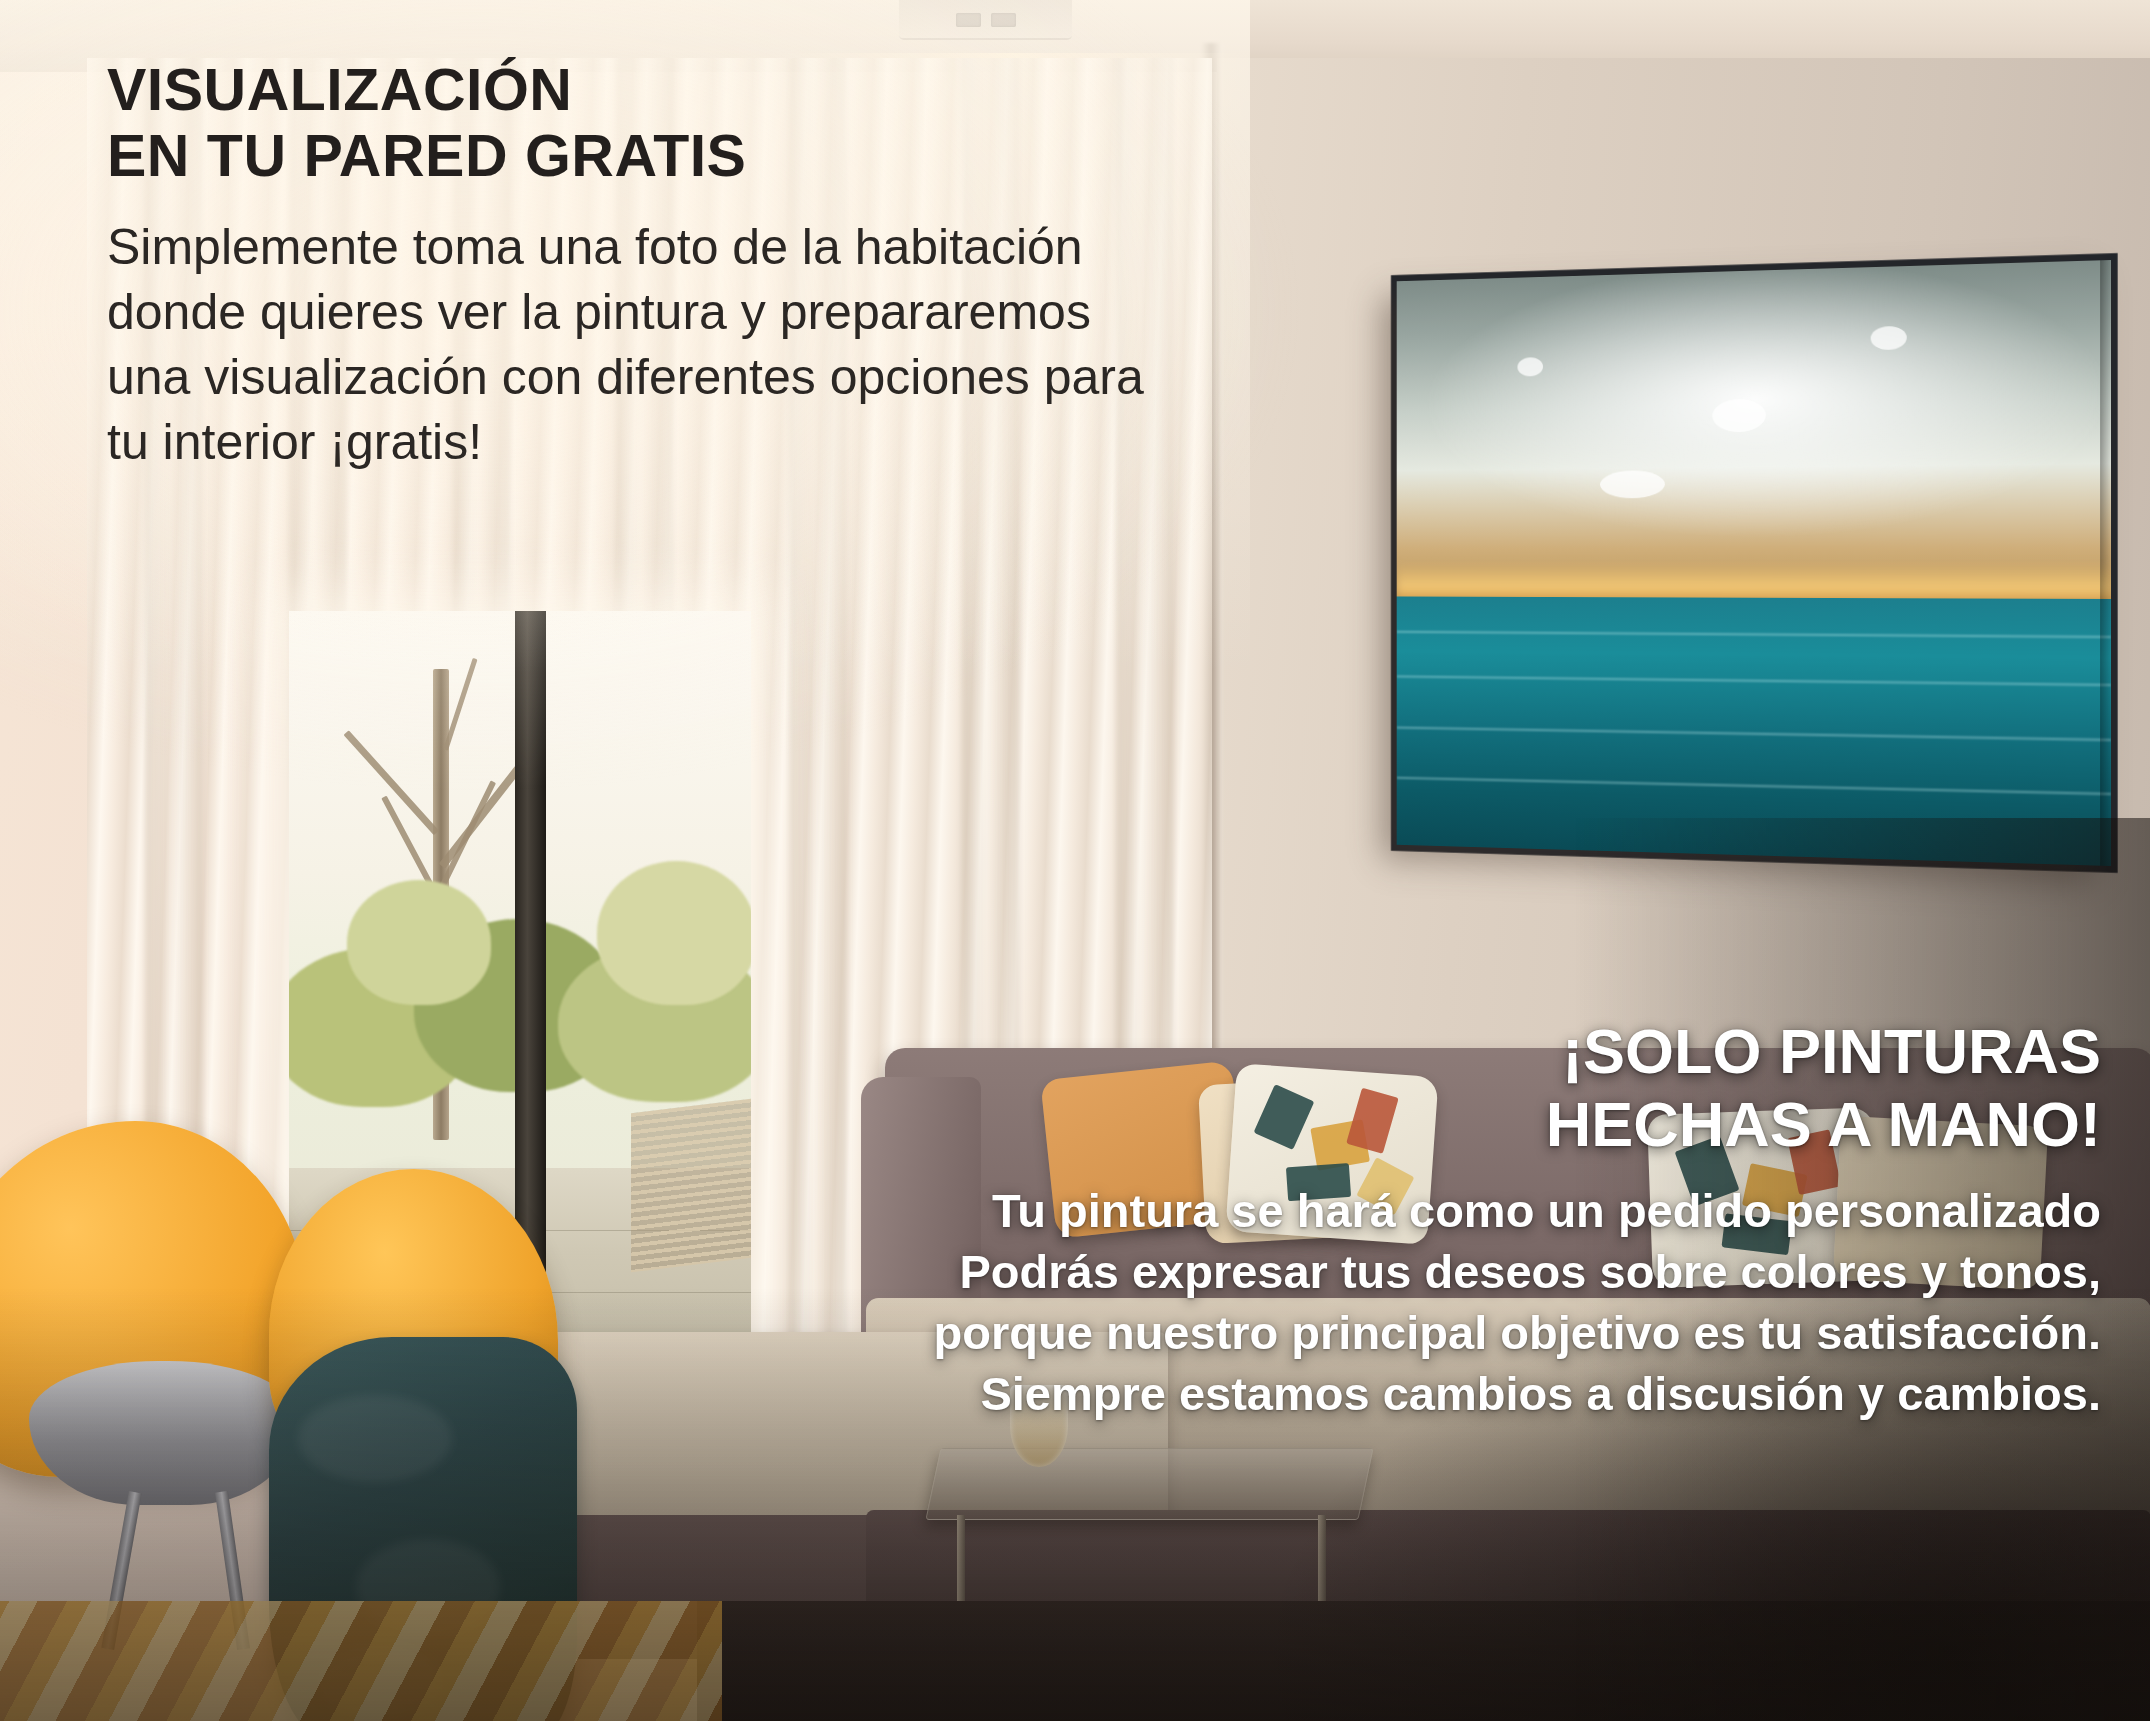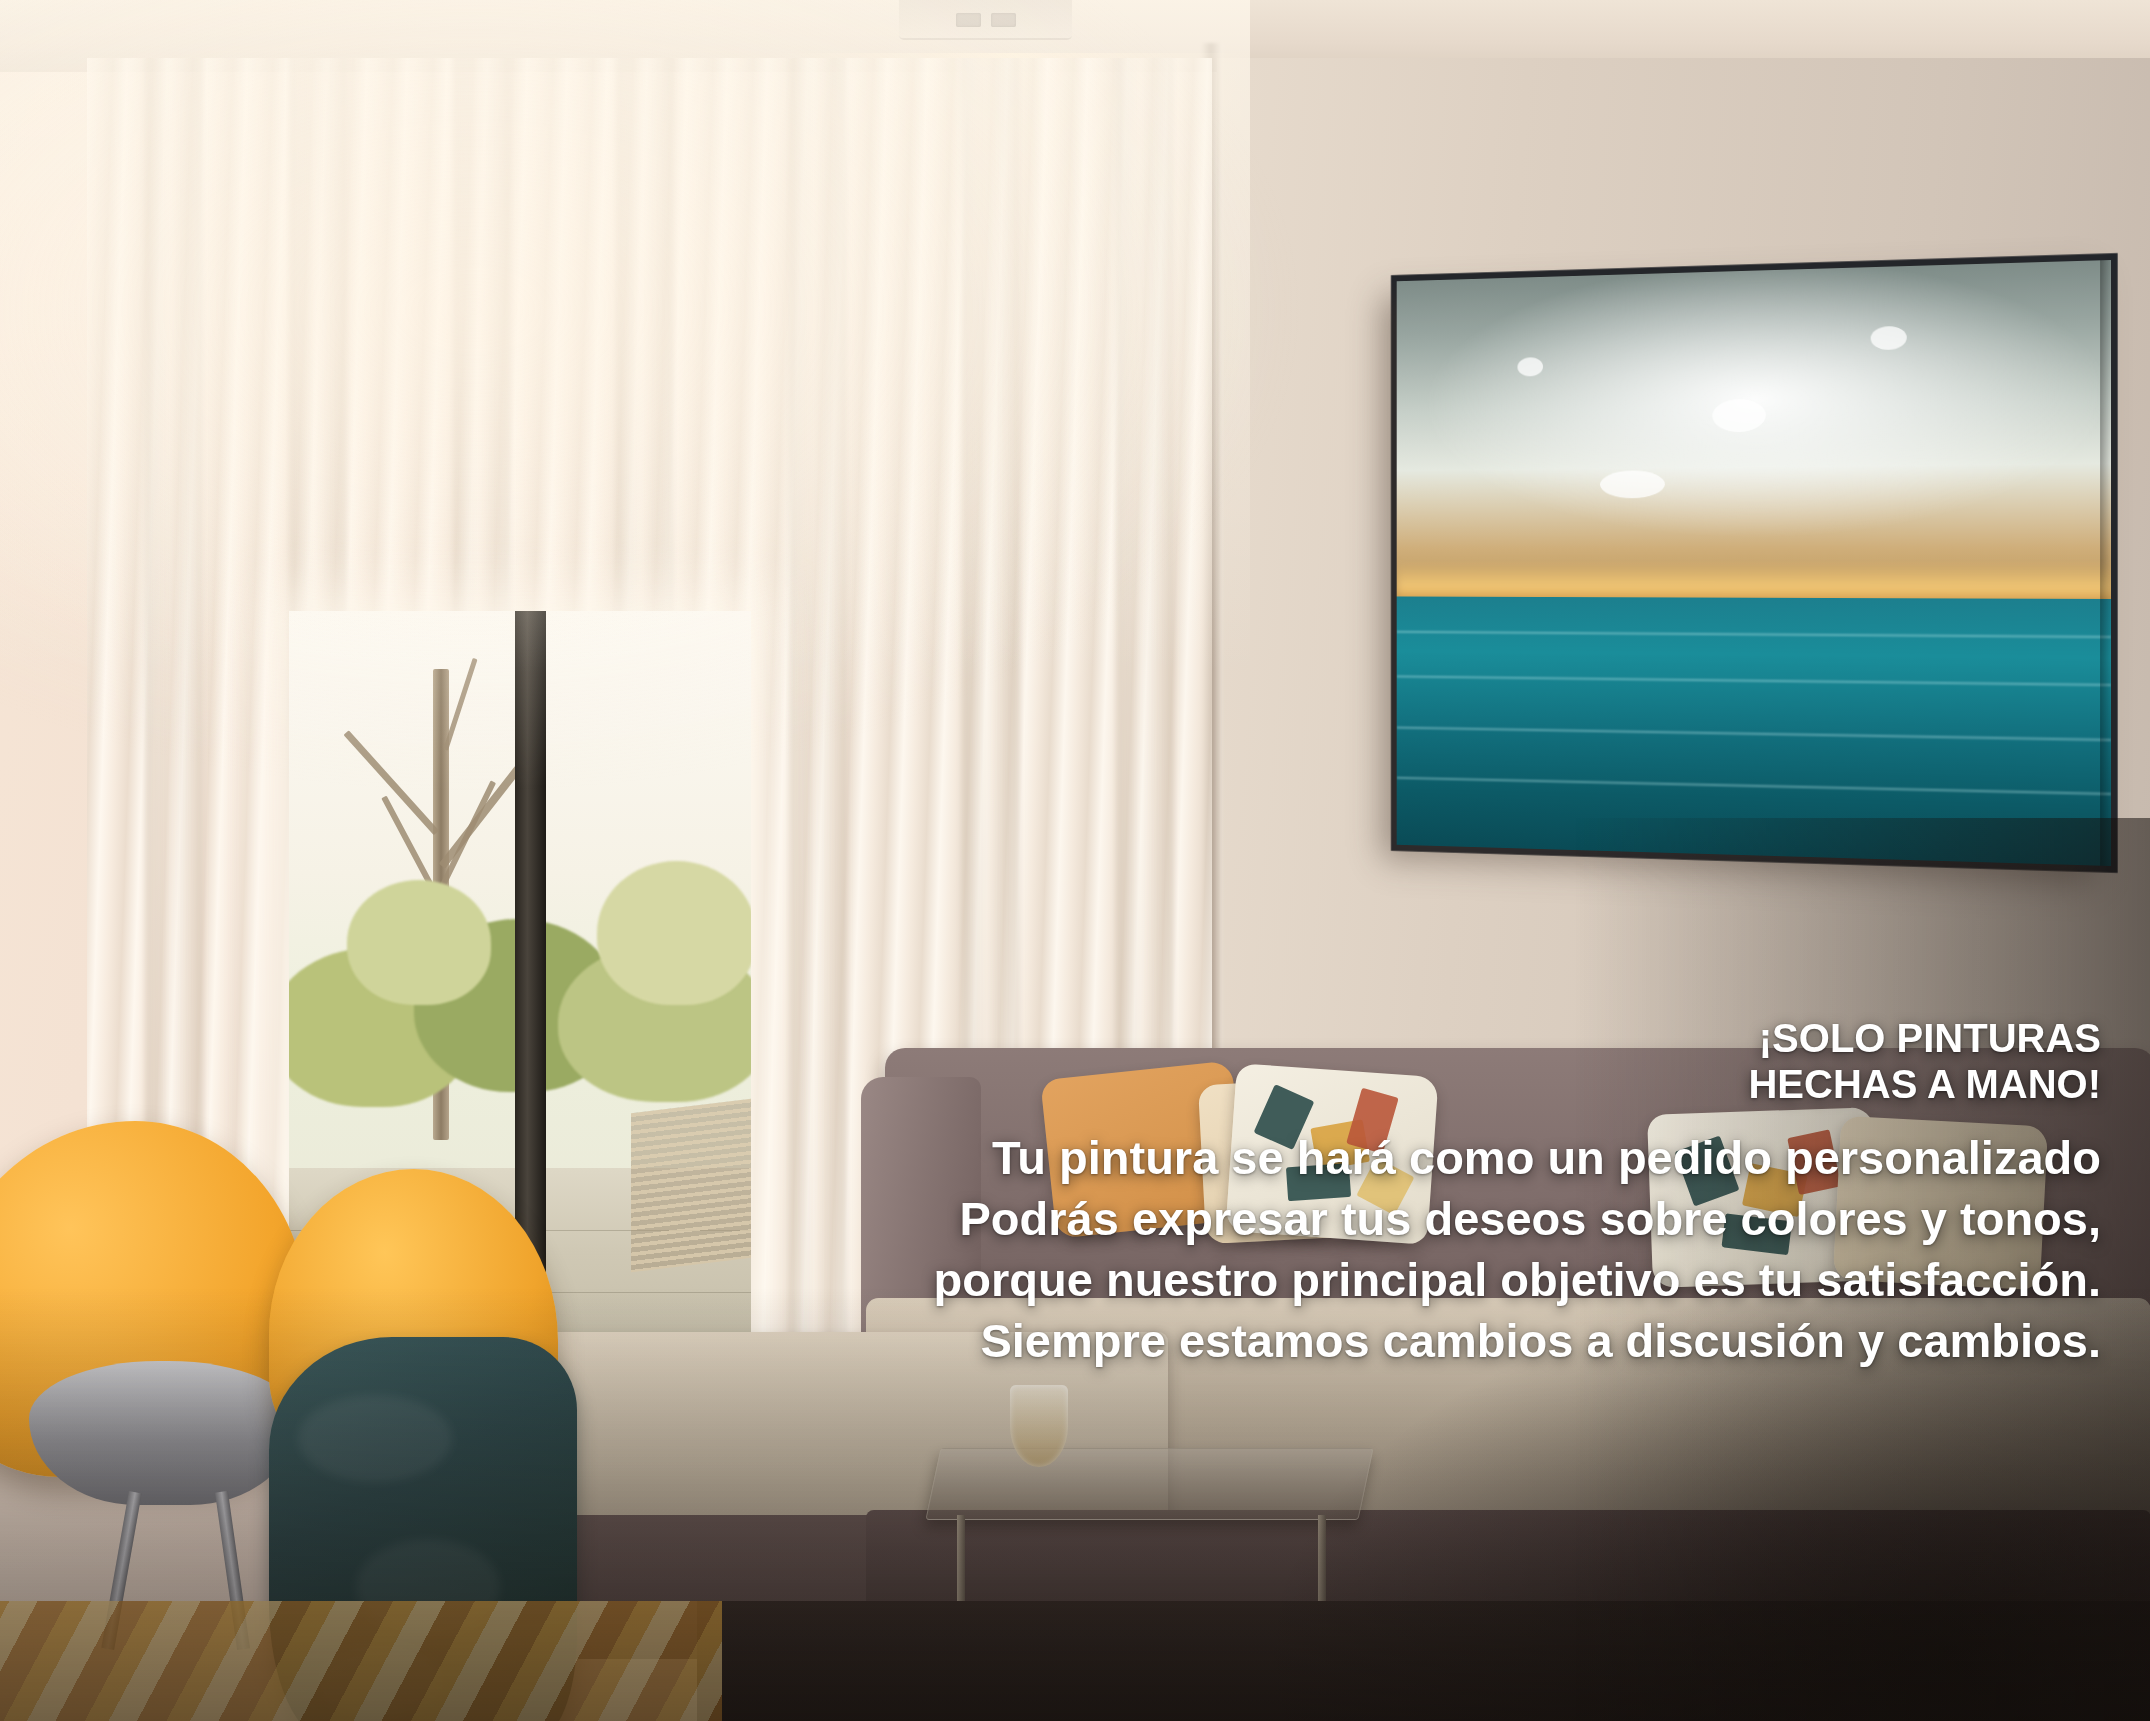--- a/index.html
+++ b/index.html
@@ -403,21 +403,21 @@
     color: #2b2724;
   }
 
   .txt-block-br {
     position: absolute;
     left: 620px; top: 1015px;
     width: 1481px;
     text-align: right;
   }
   .headline-light {
-    font-size: 40px;
+    font-size: 63px;
     font-weight: 700;
     line-height: 1.16;
     color: #ffffff;
     text-shadow: 0 2.9px 12.5px rgba(0,0,0,.55), 0 1px 2.9px rgba(0,0,0,.45);
   }
   .body-light {
     margin-top: 19px;
     font-size: 47px;
     font-weight: 700;
     line-height: 1.30;
@@ -540,20 +540,27 @@
 
   <div class="floor-dark"></div>
   <div class="rug"></div>
 
   <div class="top-light-wash"></div>
   <div class="vignette-dark"></div>
   <div class="right-dark"></div>
   <div class="bottom-dark"></div>
   <div class="warm-haze"></div>
 
+  <div class="txt-block-tl">
+    <div class="headline-dark">
+      <div>VISUALIZACIÓN</div>
+      <div>EN TU PARED GRATIS</div>
+    </div>
+    <div class="body-dark">Simplemente toma una foto de la habitación donde quieres ver la pintura y prepararemos una visualización con diferentes opciones para tu interior ¡gratis!</div>
+  </div>
 
   <div class="txt-block-br">
     <div class="headline-light">
       <div>¡SOLO PINTURAS</div>
       <div>HECHAS A MANO!</div>
     </div>
     <div class="body-light">
       <span class="ln">Tu pintura se hará como un pedido personalizado</span>
       <span class="ln">Podrás expresar tus deseos sobre colores y tonos,</span>
       <span class="ln">porque nuestro principal objetivo es tu satisfacción.</span>

